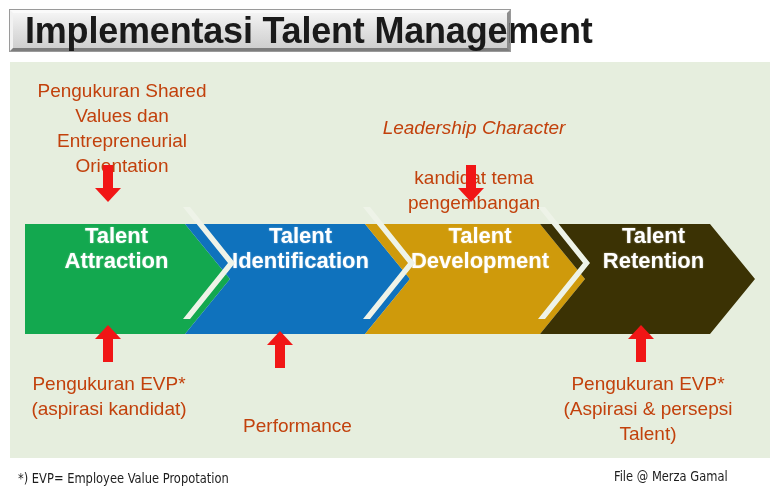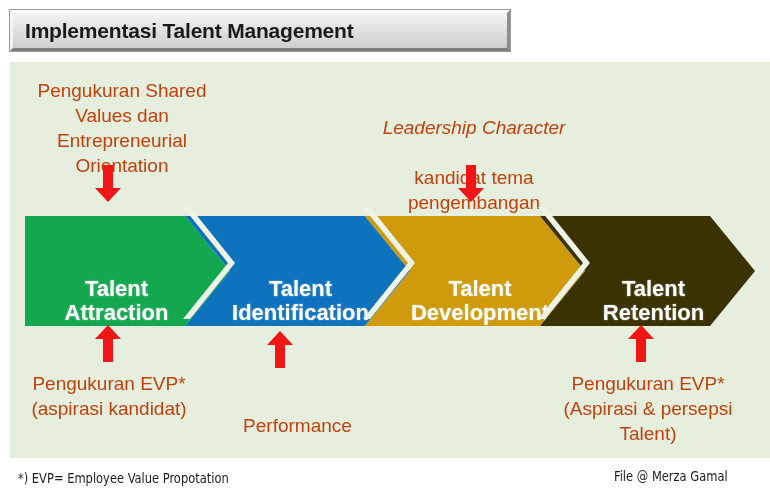--- a/index.html
+++ b/index.html
@@ -26,21 +26,21 @@
     background: linear-gradient(to bottom, #f4f4f4 0%, #e2e2e2 45%, #cfcfcf 100%);
     border-top: 3px solid #fafafa;
     border-left: 3px solid #f2f2f2;
     border-right: 3px solid #8d8d8d;
     border-bottom: 3px solid #7d7d7d;
     outline: 1px solid #9a9a9a;
     display: flex;
     align-items: center;
   }
   #title-text {
-    font-size: 21px;
+    font-size: 36px;
     font-weight: bold;
     color: #1a1a1a;
     letter-spacing: -0.2px;
     padding-left: 12px;
     white-space: nowrap;
   }
 
   
   #panel {
     position: absolute;
@@ -92,24 +92,24 @@
   
   #chevron-band {
     position: absolute;
     left: 25px;
     top: 208px;
     width: 730px;
     height: 110px;
   }
   .chev {
     position: absolute;
-    top: 8px;
+    top: 16px;
     height: 110px;
     display: flex;
-    align-items: flex-end;
+    align-items: flex-start;
     justify-content: center;
   }
   .chev-label {
     color: #ffffff;
     font-weight: bold;
     font-size: 22px;
     line-height: 1.12;
     text-align: center;
     white-space: pre-line;
     text-shadow: 0 0 2px rgba(255,255,255,0.45);

